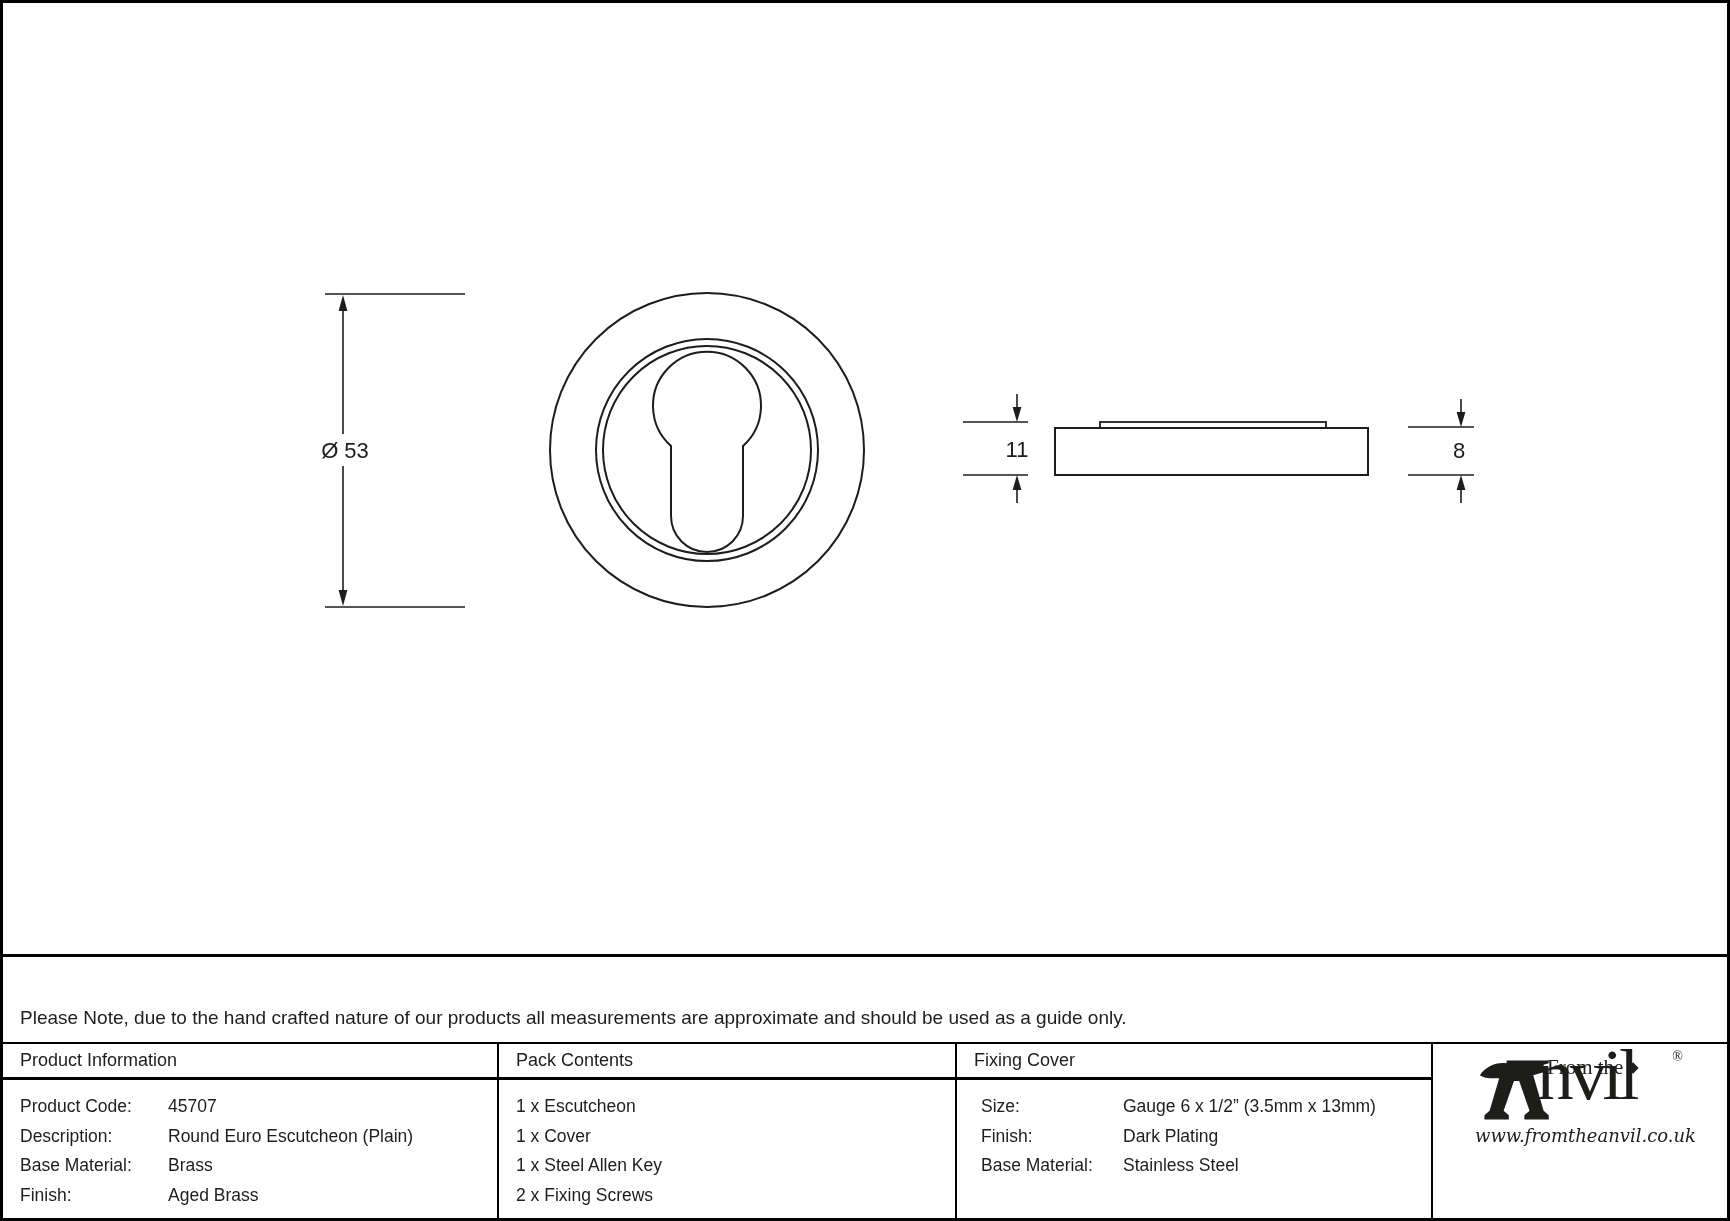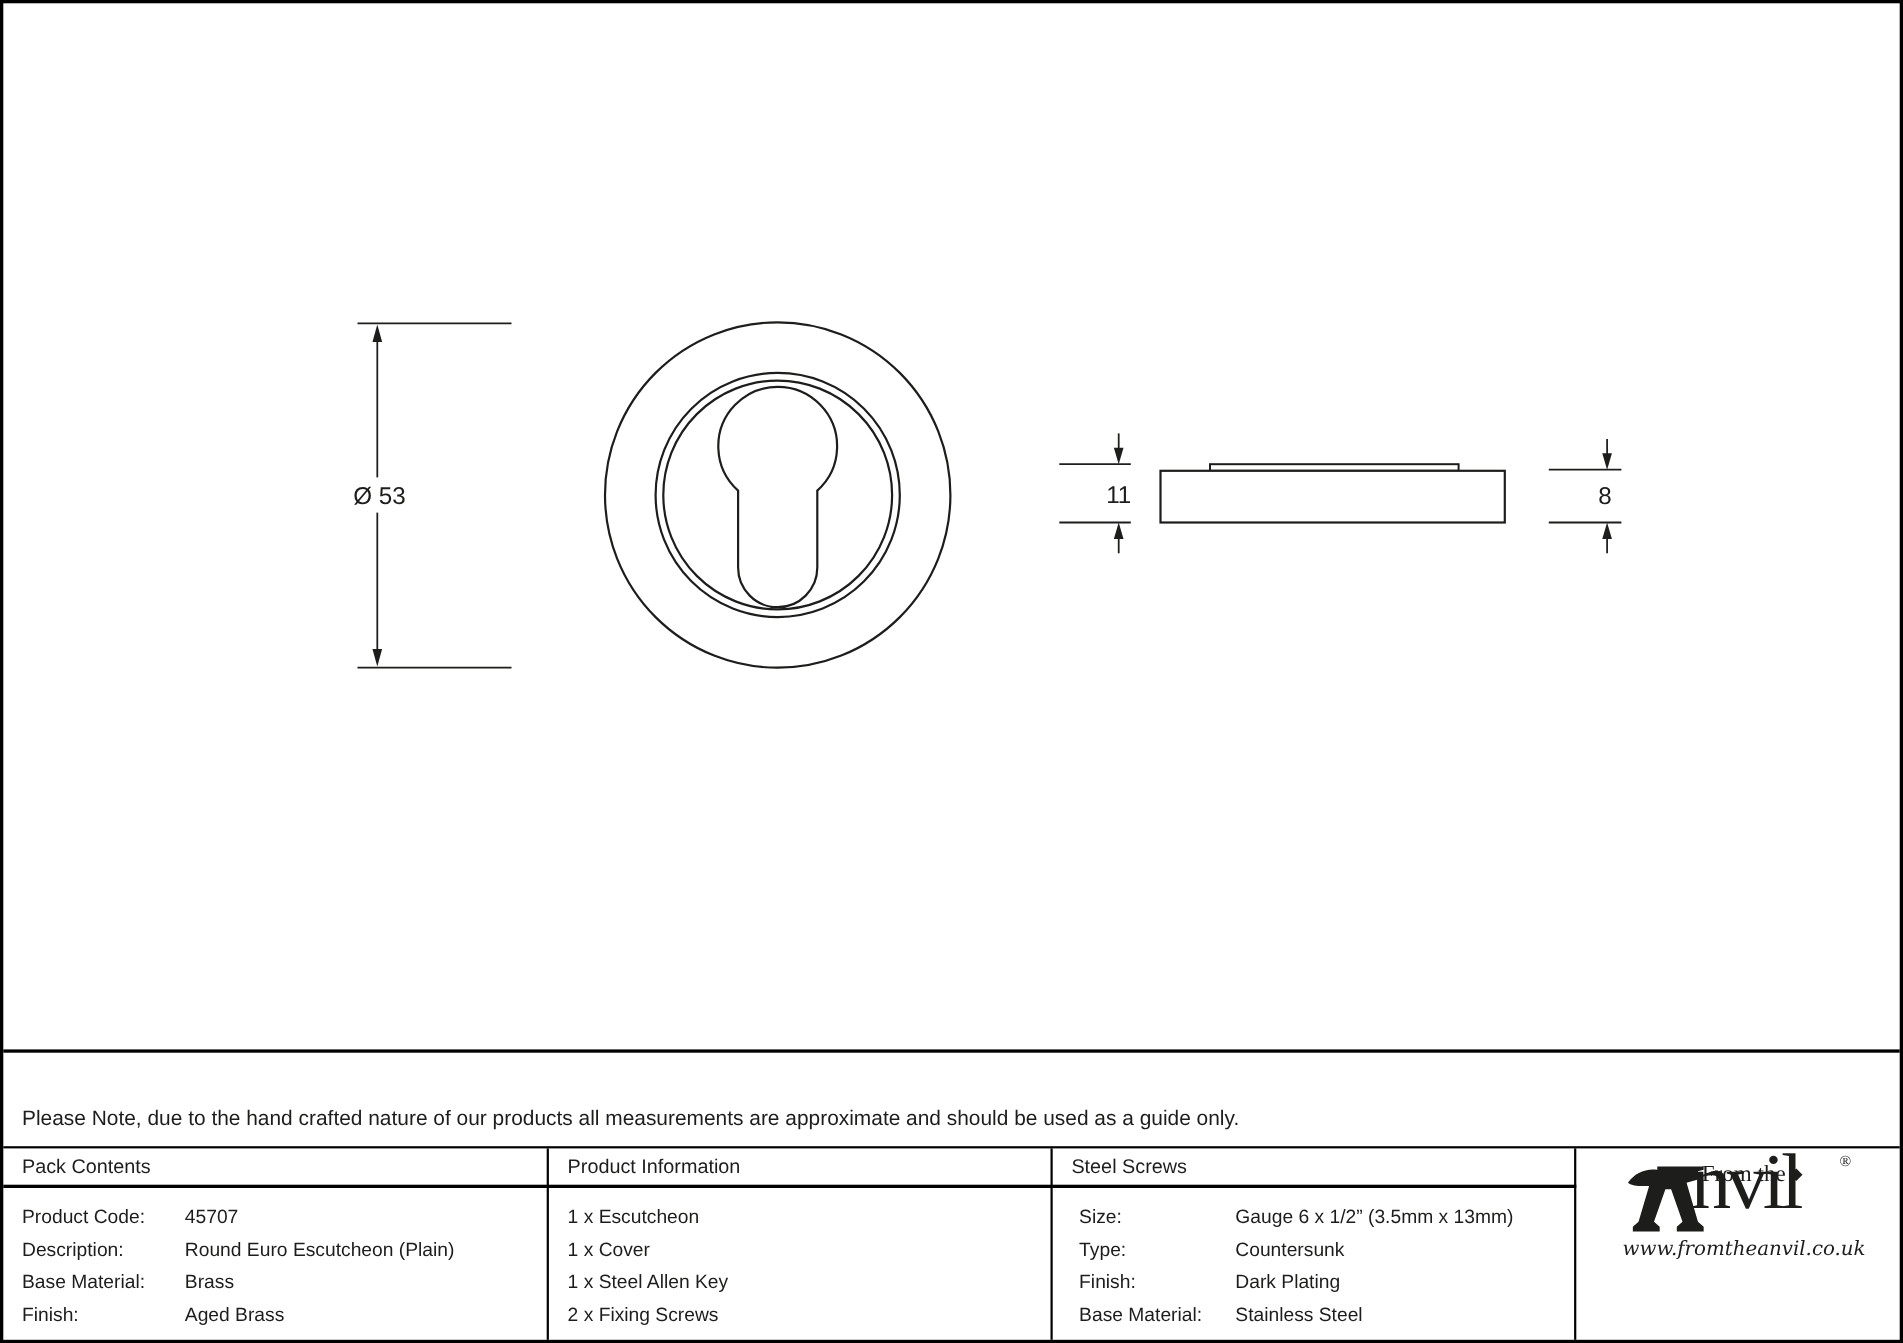--- a/index.html
+++ b/index.html
@@ -78,23 +78,23 @@
       </g>
     </svg>
   </div>
 
   <div class="note-row">
     <span>Please Note, due to the hand crafted nature of our products all measurements are approximate and should be used as a guide only.</span>
   </div>
 
   <div class="info-table">
 
+    <div class="th">Product Information</div>
     <div class="th">Pack Contents</div>
-    <div class="th">Product Information</div>
-    <div class="th">Steel Screws</div>
+    <div class="th">Fixing Cover</div>
 
     <div class="logo-cell">
       <div class="logo-box">
         <svg class="anvil-a" width="74" height="66" viewBox="0 0 100 84">
           <path fill="#1d1d1b" d="M4 22 C12 10 26 4 40 6 L40 2 L97 2 L97 6 L90 8 L90 18 L76 22 L90 70 L97 76 L97 82 L64 82 L64 76 L71 70 L57 30 L50 30 L36 70 L43 76 L43 82 L10 82 L10 76 L17 70 L30 26 L20 26 C12 26 6 24 4 22 Z"></path>
         </svg>
         <span class="brand-suffix">nvil</span>
         <span class="from-the">From the</span>
         <span class="logo-diamond"></span>
         <span class="reg-mark">®</span>
@@ -111,19 +111,18 @@
 
     <div class="td">
       <div>1 x Escutcheon</div>
       <div>1 x Cover</div>
       <div>1 x Steel Allen Key</div>
       <div>2 x Fixing Screws</div>
     </div>
 
     <div class="td fixing">
       <div class="kv"><span class="k">Size:</span><span class="v">Gauge 6 x 1/2” (3.5mm x 13mm)</span></div>
-      <div class="kv"><span class="k">Type:</span><span class="v">Countersunk</span></div>
       <div class="kv"><span class="k">Finish:</span><span class="v">Dark Plating</span></div>
       <div class="kv"><span class="k">Base Material:</span><span class="v">Stainless Steel</span></div>
     </div>
 
   </div>
 </div>
 
 </body></html>

